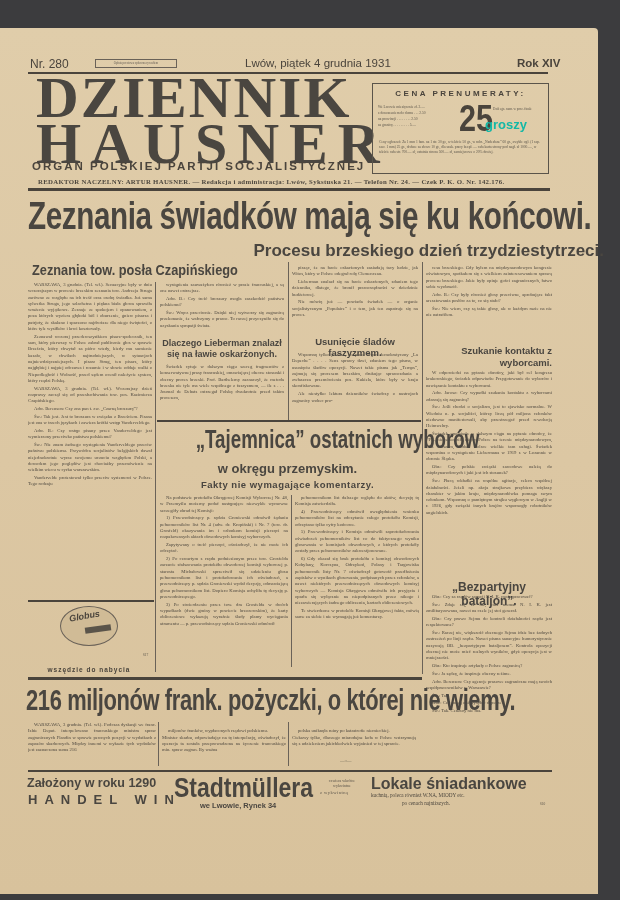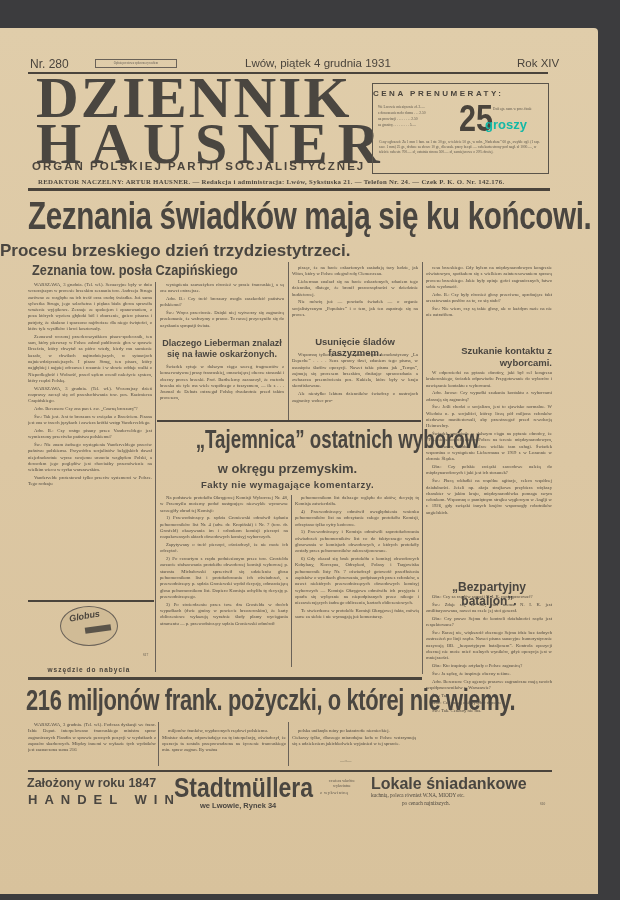--- a/index.html
+++ b/index.html
@@ -4,35 +4,35 @@
 <style>
   html,body{margin:0;padding:0;}
   body{width:620px;height:900px;background:#3c3c3e;position:relative;overflow:hidden;font-family:"Liberation Serif",serif;color:#3a3630;}
   .paper{position:absolute;left:0;top:28px;width:598px;height:866px;background:#ddc9a6;
     background-image:linear-gradient(180deg,#e0cdaa 0%,#dcc7a3 50%,#d8c29c 100%);border-top-right-radius:4px;}
   .abs{position:absolute;}
   .hdr-small{font-family:"Liberation Sans",sans-serif;font-size:10.5px;color:#4a443c;}
   .nr{left:30px;top:57px;font-size:12px;}
   .notice{left:95px;top:59px;width:80px;height:7px;border:1px solid #6a6258;font-size:3px;line-height:7px;text-align:center;overflow:hidden;color:#6a6258;}
   .date{left:245px;top:57px;font-size:11.5px;}
-  .rok{left:517px;top:57px;font-size:11.5px;font-weight:normal;}
+  .rok{left:517px;top:57px;font-size:11.5px;font-weight:bold;}
   .rule{position:absolute;background:#4a443c;}
   .masthead1{left:36px;top:72px;font-family:"Liberation Serif",serif;font-weight:bold;font-size:58px;letter-spacing:2px;line-height:52px;color:#4a4640;transform:scaleX(1.02);transform-origin:left;}
   .masthead2{left:36px;top:118px;font-family:"Liberation Serif",serif;font-weight:bold;font-size:58px;letter-spacing:10px;line-height:52px;color:#4a4640;}
   .organ{left:32px;top:160px;font-family:"Liberation Sans",sans-serif;font-weight:bold;font-size:11.5px;letter-spacing:2px;color:#4a443c;}
   .redaktor{left:38px;top:178px;font-size:6.8px;font-weight:bold;color:#4e483f;letter-spacing:0.3px;white-space:nowrap;}
   .pricebox{left:372px;top:83px;width:175px;height:89px;border:1.5px solid #5a544a;}
-  .pricebox .ttl{position:absolute;left:0;width:100%;top:5px;font-family:"Liberation Sans",sans-serif;font-weight:bold;font-size:8px;letter-spacing:2.5px;color:#4a443c;}
+  .pricebox .ttl{position:absolute;left:0;width:100%;top:5px;text-align:center;font-family:"Liberation Sans",sans-serif;font-weight:bold;font-size:8px;letter-spacing:2.5px;color:#4a443c;}
   .pricebox .rows{position:absolute;left:5px;top:20px;font-size:3.6px;line-height:6px;color:#5a544a;width:60px;}
   .pricebox .big{position:absolute;left:86px;top:14px;font-family:"Liberation Sans",sans-serif;font-weight:bold;font-size:36px;color:#4a443c;transform:scaleX(0.85);transform-origin:left;}
   .pricebox .unit{position:absolute;left:112px;top:33px;font-family:"Liberation Sans",sans-serif;font-weight:bold;font-size:13px;color:#14b8a6;}
   .pricebox .unitnote{position:absolute;left:120px;top:23px;font-size:3.3px;color:#5a544a;}
   .pricebox .ogl{position:absolute;left:6px;top:56px;width:164px;font-size:3.6px;line-height:5.2px;color:#5a544a;}
   .headline1{left:28px;top:195px;font-family:"Liberation Sans",sans-serif;font-size:38px;font-weight:bold;color:#4a4640;letter-spacing:-0.5px;transform:scaleX(0.78);transform-origin:left;white-space:nowrap;}
-  .headline2{left:0;width:598px;top:241px;text-align:left;font-family:"Liberation Sans",sans-serif;font-size:17px;font-weight:bold;color:#4a4640;}
+  .headline2{left:6px;width:598px;top:241px;text-align:right;font-family:"Liberation Sans",sans-serif;font-size:17px;font-weight:bold;color:#4a4640;}
   .sub1{left:32px;top:262px;font-family:"Liberation Sans",sans-serif;font-size:14.5px;font-weight:bold;color:#4a4640;transform:scaleX(0.88);transform-origin:left;white-space:nowrap;}
   .col{position:absolute;font-size:4.7px;line-height:6.3px;color:#4e483f;text-align:justify;overflow:hidden;}
   .col p{margin:0 0 1.5px 0;text-indent:6px;}
   .vline{position:absolute;width:1px;background:#6a6258;}
   .sub-h{position:absolute;font-family:"Liberation Sans",sans-serif;font-weight:bold;color:#4a4640;text-align:center;}
   .headline3{left:160px;top:424px;width:255px;text-align:center;font-family:"Liberation Sans",sans-serif;font-size:26px;font-weight:bold;color:#4a4640;transform:scaleX(0.72);transform-origin:center;white-space:nowrap;}
   .headline3b{left:160px;top:461px;width:255px;text-align:center;font-family:"Liberation Sans",sans-serif;font-size:13px;font-weight:bold;color:#4a4640;}
   .headline3c{left:160px;top:479px;width:255px;text-align:center;font-family:"Liberation Sans",sans-serif;font-size:9.5px;font-weight:bold;color:#4a4640;letter-spacing:0.5px;}
   .ad-globus{left:60px;top:606px;width:56px;height:38px;border-radius:50%;border:1.5px solid #6a6258;background:#d0bb96;}
   .ad-globus .brand{position:absolute;left:8px;top:4px;font-family:"Liberation Sans",sans-serif;font-weight:bold;font-style:italic;font-size:9px;color:#4a443c;transform:rotate(-10deg);}
@@ -180,21 +180,21 @@
 Minister skarbu, odpowiadając na tę interpelację, oświadczył, że operacja ta została przeprowadzona na życzenie francuskiego min. spraw zagran. By ważna</p>
 </div>
 <div class="vline" style="left:288px;top:722px;height:44px;"></div>
 <div class="col" style="left:292px;top:722px;width:124px;height:36px;white-space:pre-line;">
   <p>polska uniknęła ruiny po katastrofie niemieckiej.
 Ciekawy tylko, dlaczego miarodajne koła w Polsce wstrzymują się z udzieleniem jakichkolwiek wyjaśnień w tej sprawie.</p>
 </div>
 <div class="abs" style="left:340px;top:758px;font-size:4.5px;color:#5a544a;">—::—</div>
 
 <div class="rule" style="left:28px;top:770px;width:524px;height:1.5px;"></div>
-<div class="abs ad-bottom" style="left:27px;top:776px;font-size:12.5px;">Założony w roku 1847</div>
+<div class="abs ad-bottom" style="left:27px;top:776px;font-size:12.5px;">Założony w roku 1290</div>
 <div class="abs ad-bottom" style="left:28px;top:792px;font-size:13px;letter-spacing:7px;">HANDEL WIN</div>
 <div class="abs ad-bottom" style="left:174px;top:772px;font-size:28px;transform:scaleX(0.82);transform-origin:left;">Stadtmüllera</div>
 <div class="abs ad-bottom" style="left:200px;top:801px;font-size:7.5px;">we Lwowie, Rynek 34</div>
 <div class="abs" style="left:322px;top:778px;width:40px;font-size:4px;line-height:5px;text-align:center;color:#5a544a;">czwiera wkrótce wykwintne</div>
 <div class="abs" style="left:320px;top:790px;font-size:4.5px;color:#5a544a;letter-spacing:0.5px;">z wykwintną</div>
 <div class="abs ad-bottom" style="left:371px;top:775px;font-size:16px;">Lokale śniadankowe</div>
 <div class="abs" style="left:371px;top:792px;font-size:5.2px;color:#4e483f;white-space:nowrap;">kuchnią, poleca również W.NA, MIODY etc.</div>
 <div class="abs" style="left:402px;top:800px;font-size:5.2px;color:#4e483f;">po cenach najniższych.</div>
 <div class="abs" style="left:540px;top:802px;font-size:3.5px;color:#5a544a;">610</div>
 

